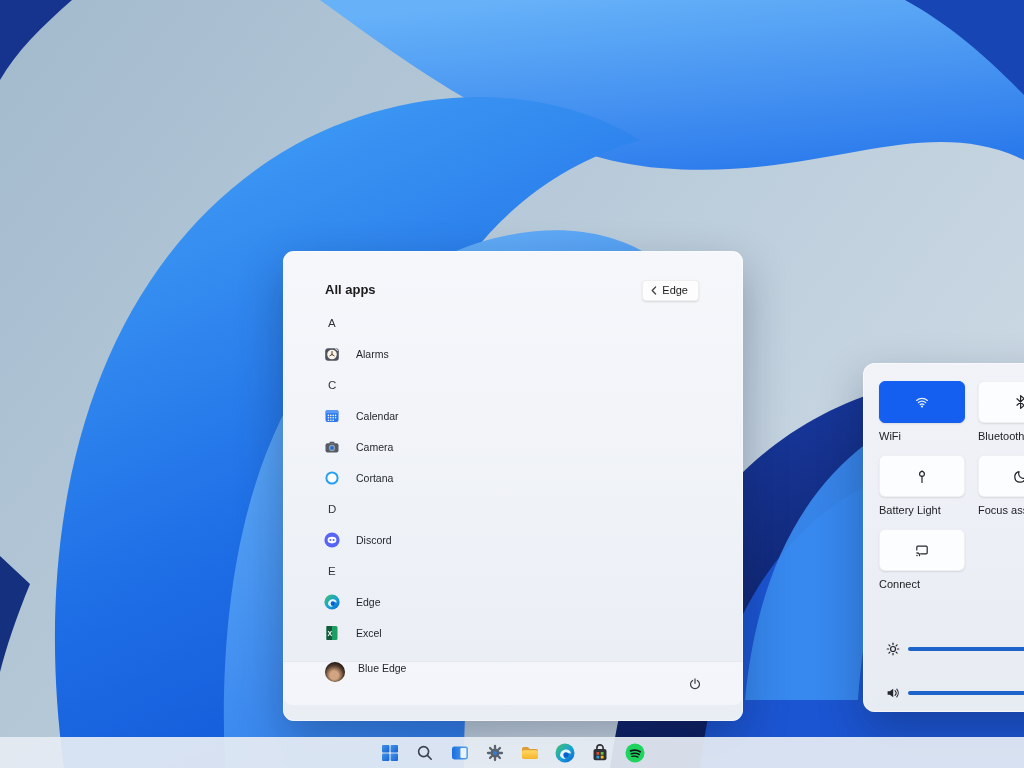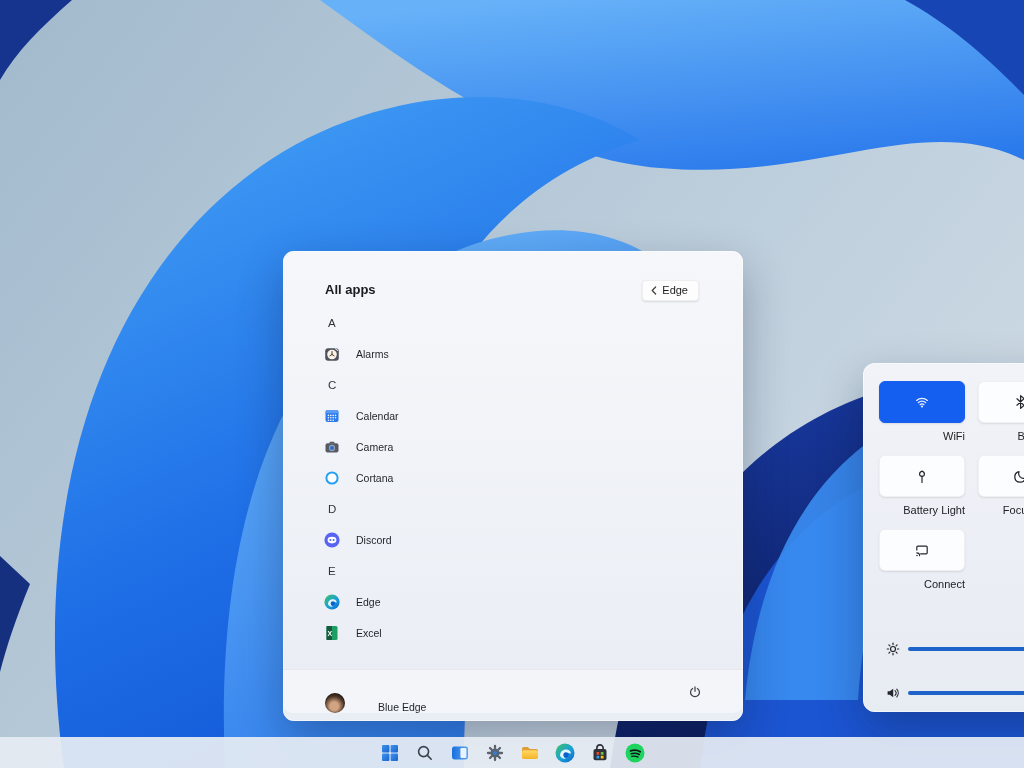--- a/index.html
+++ b/index.html
@@ -22,24 +22,24 @@
     box-shadow:0 1px 2px rgba(0,0,0,.12);font-family:inherit;
   }
   .app-list{position:absolute;left:0;top:56px;width:100%;height:359px;overflow:hidden;}
   .srow{height:31px;display:flex;align-items:center;padding-left:41px;box-sizing:border-box;}
   .srow.letter{padding-left:45px;}
   .ltext{font-size:11.5px;color:#30343a;}
   .aicon{width:16px;height:16px;flex:0 0 16px;display:inline-block;}
   .aicon svg{display:block;}
   .alabel{font-size:10.5px;color:#1f2328;margin-left:16px;}
   .user-bar{
-    position:absolute;left:0;bottom:8px;width:100%;height:43px;
+    position:absolute;left:0;bottom:16px;width:100%;height:43px;
     border-top:1px solid rgba(0,0,0,.055);
     background:rgba(250,251,253,.55);
-    border-radius:0 0 9px 9px;display:flex;align-items:flex-end;gap:20px;
+    border-radius:0 0 9px 9px;display:flex;align-items:flex-start;
   }
   .avatar{
     width:20px;height:20px;border-radius:50%;margin-left:42px;
     background:
       radial-gradient(circle at 46% 66%, #d3a482 0 24%, #9a755a 38%, #4a3528 58%, #241a14 78%, #17100c 100%);
     box-shadow:0 0 0 1px rgba(0,0,0,.15) inset;
   }
   .user-name{font-size:10.5px;color:#1f2328;margin-left:13px;}
   .power-btn{
     position:absolute;right:36px;top:50%;transform:translateY(-50%);
@@ -55,21 +55,21 @@
     box-shadow:0 18px 45px rgba(10,20,50,.30), 0 0 0 1px rgba(255,255,255,.5) inset;
   }
   .tiles{position:absolute;left:16px;top:18px;display:flex;flex-wrap:wrap;width:200px;}
   .tile-cell{width:86px;margin-right:13px;margin-bottom:13px;}
   .tile{
     width:86px;height:42px;border-radius:6px;border:1px solid rgba(0,0,0,.05);
     background:#fcfdfe;box-shadow:0 1px 2px rgba(0,0,0,.10);
     display:flex;align-items:center;justify-content:center;cursor:pointer;padding:0;
   }
   .tile.active{background:#155ff0;border-color:#155ff0;}
-  .tlabel{font-size:11px;color:#202225;text-align:right;margin-top:7px;white-space:nowrap;}
+  .tlabel{font-size:11px;color:#202225;text-align:left;margin-top:7px;white-space:nowrap;}
   .ticon svg{display:block;}
   .qslider-row{position:absolute;left:0;height:18px;display:flex;align-items:center;}
   .qslider-row .qicon{position:absolute;left:22px;top:1px;width:16px;height:16px;}
   .track{
     position:absolute;left:45px;top:7px;height:4px;width:290px;
     background:#1d63c9;border-radius:2px;cursor:pointer;
   }
 
   
   .taskbar{

